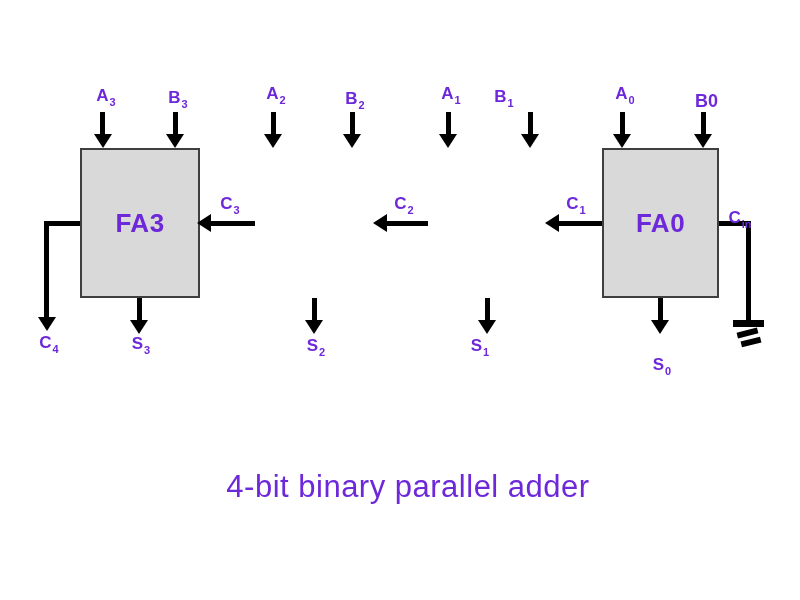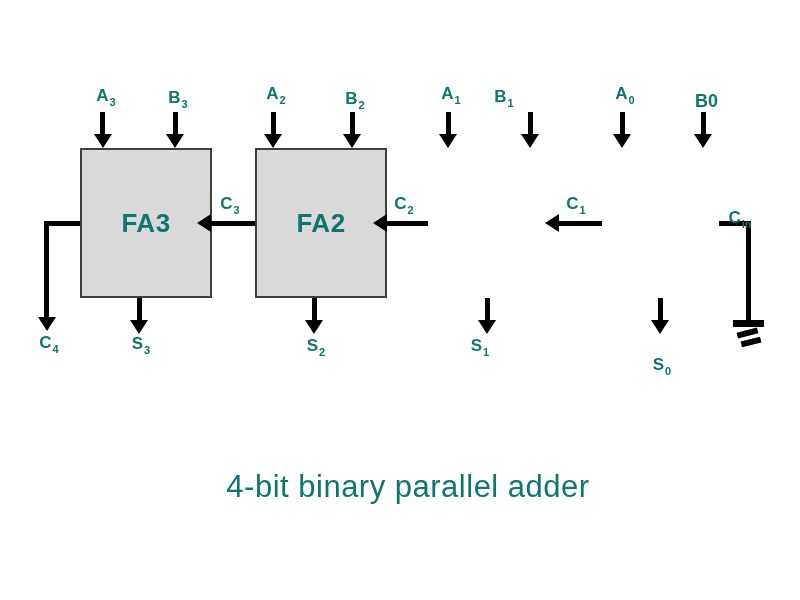--- a/index.html
+++ b/index.html
@@ -1,21 +1,21 @@
 <!DOCTYPE html>
 <html><head>
 <meta charset="utf-8">
 <style>
   html,body{margin:0;padding:0;background:#ffffff;}
   .canvas{
     position:relative;width:800px;height:600px;background:#ffffff;
-    font-family:"Liberation Sans",sans-serif;color:#0f766e;overflow:hidden;
+    font-family:"Liberation Sans",sans-serif;color:#6d28d9;overflow:hidden;
   }
   .fa-box{
-    position:absolute;top:148px;width:132px;height:150px;box-sizing:border-box;
+    position:absolute;top:148px;width:120px;height:150px;box-sizing:border-box;
     background:#d9d9d9;border:2px solid #3f3f3f;
     display:flex;align-items:center;justify-content:center;
   }
   .fa-name{font-size:26px;font-weight:bold;letter-spacing:0.5px;}
   .hline{position:absolute;height:5px;background:#000;}
   .vline{position:absolute;width:5px;background:#000;}
   .ah-down{
     position:absolute;width:0;height:0;
     border-left:9px solid transparent;border-right:9px solid transparent;
     border-top:14px solid #000;
@@ -66,23 +66,20 @@
   <div class="sig" style="left:49px;top:334px"><span>C</span><sub>4</sub></div>
 
   <div class="sig" style="left:276px;top:85px"><span>A</span><sub>2</sub></div>
   <div class="vline" style="left:271px;top:112px;height:24px"></div>
   <div class="ah-down" style="left:264px;top:134px"></div>
 
   <div class="sig" style="left:355px;top:90px"><span>B</span><sub>2</sub></div>
   <div class="vline" style="left:350px;top:112px;height:24px"></div>
   <div class="ah-down" style="left:343px;top:134px"></div>
 
-  <div class="fa-box" style="left:255px">
-    <span class="fa-name">FA2</span>
-  </div>
 
   <div class="vline" style="left:312px;top:298px;height:25px"></div>
   <div class="ah-down" style="left:305px;top:320px"></div>
   <div class="sig" style="left:316px;top:337px"><span>S</span><sub>2</sub></div>
 
   <div class="ah-left" style="left:197px;top:214px"></div>
   <div class="hline" style="left:210px;top:221px;width:45px"></div>
   <div class="sig" style="left:230px;top:195px"><span>C</span><sub>3</sub></div>
 
   <div class="sig" style="left:451px;top:85px"><span>A</span><sub>1</sub></div>
@@ -103,20 +100,23 @@
   <div class="sig" style="left:404px;top:195px"><span>C</span><sub>2</sub></div>
 
   <div class="sig" style="left:625px;top:85px"><span>A</span><sub>0</sub></div>
   <div class="vline" style="left:620px;top:112px;height:24px"></div>
   <div class="ah-down" style="left:613px;top:134px"></div>
 
   <div class="sig small" style="left:707px;top:92px"><span>B0</span><sub></sub></div>
   <div class="vline" style="left:701px;top:112px;height:24px"></div>
   <div class="ah-down" style="left:694px;top:134px"></div>
 
+  <div class="fa-box" style="left:602px;width:117px">
+    <span class="fa-name">FA0</span>
+  </div>
 
   <div class="vline" style="left:658px;top:298px;height:25px"></div>
   <div class="ah-down" style="left:651px;top:320px"></div>
   <div class="sig" style="left:662px;top:356px"><span>S</span><sub>0</sub></div>
 
   <div class="ah-left" style="left:545px;top:214px"></div>
   <div class="hline" style="left:558px;top:221px;width:44px"></div>
   <div class="sig" style="left:576px;top:195px"><span>C</span><sub>1</sub></div>
 
   <div class="hline" style="left:719px;top:221px;width:32px"></div>

